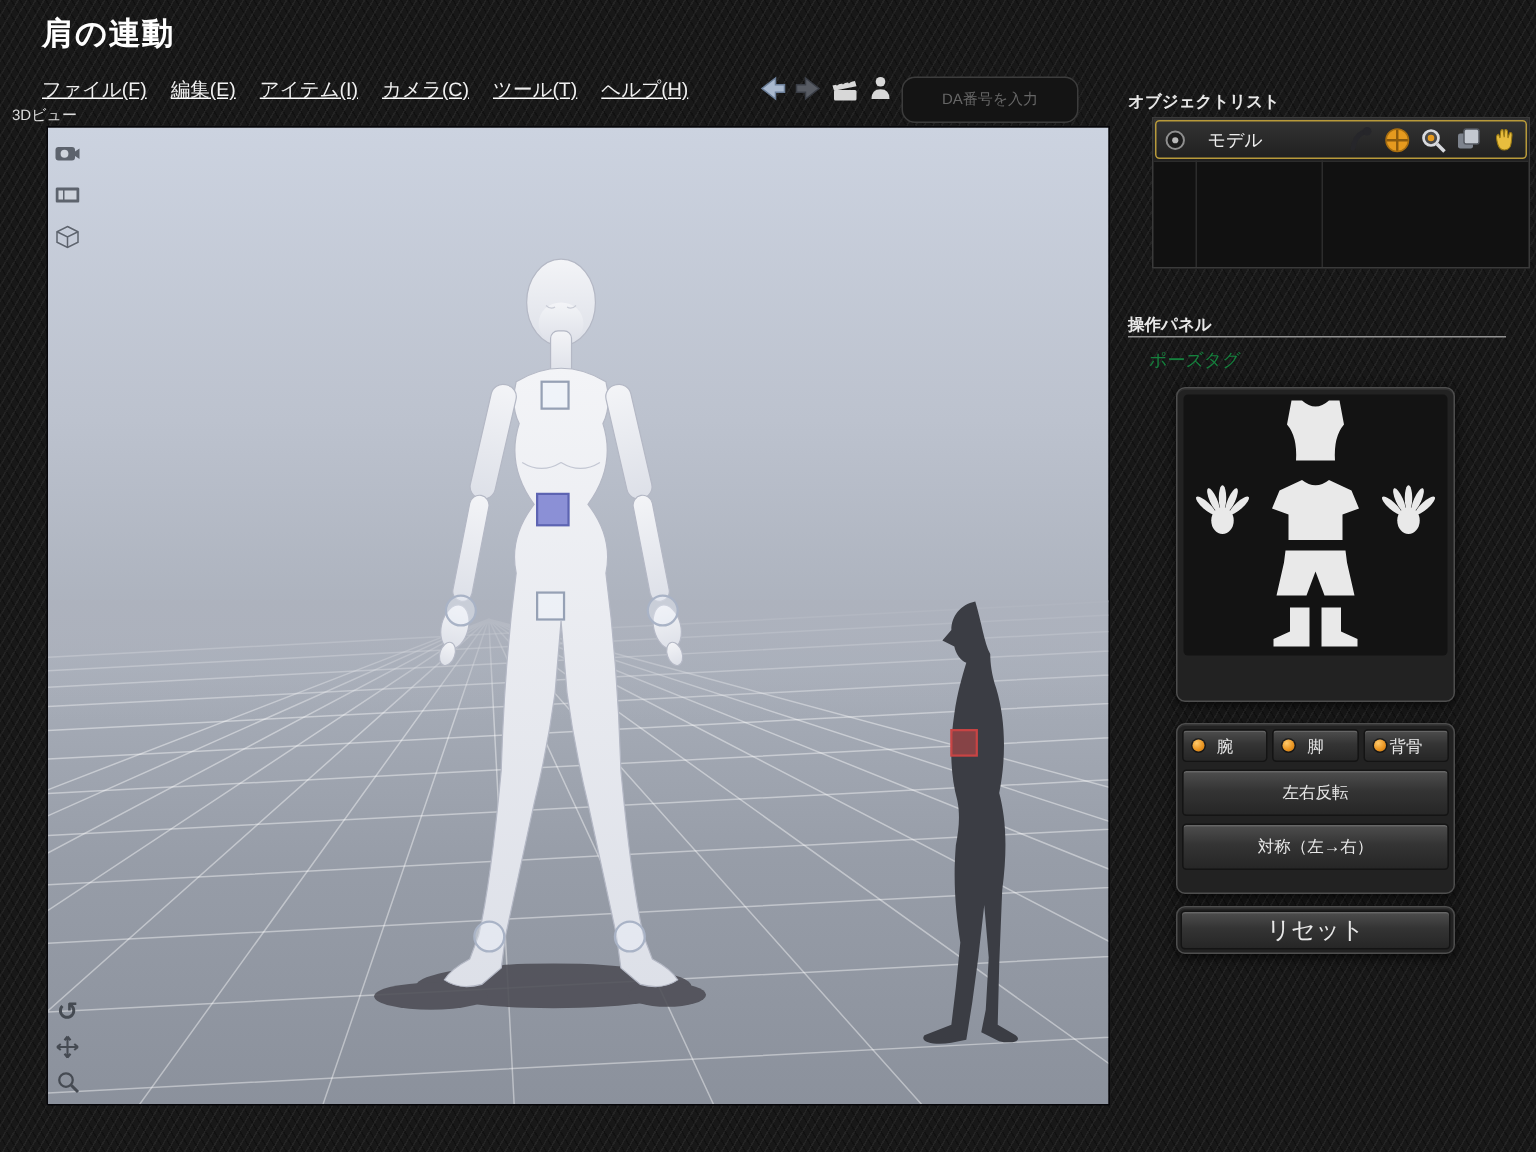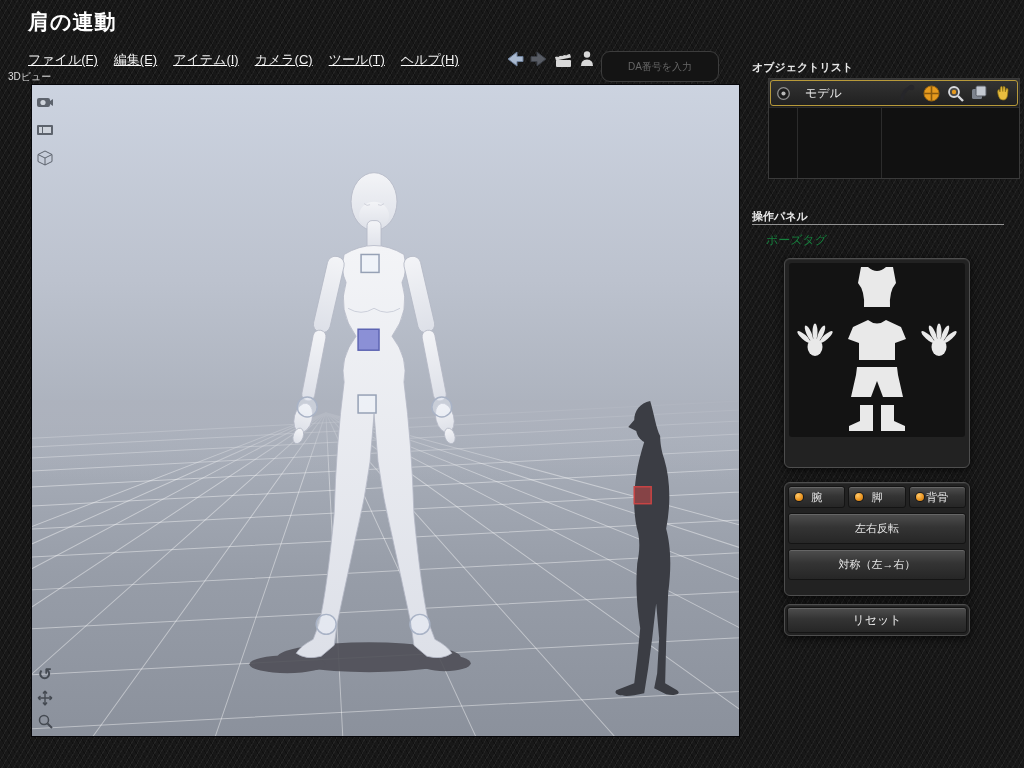--- a/index.html
+++ b/index.html
@@ -85,21 +85,21 @@
     background:linear-gradient(#4e4e4e,#343434 45%,#262626);
     border:1px solid #141414; border-radius:3px; color:#e8e8e8;
     box-shadow:inset 0 1px 0 rgba(255,255,255,0.14);
     display:flex; align-items:center; justify-content:center;
     font-size:11px; cursor:default; position:relative;
   }
   .toggle-btn { flex:1; height:22px; gap:5px; }
   .toggle-btn .odot { position:absolute; left:6px; }
   .wide-btn { width:100%; height:31px; margin-top:5px; }
   .reset-wrap { position:absolute; left:32px; top:544px; width:186px; height:32px; padding:2px; }
-  .reset-btn { width:100%; height:100%; font-size:12px; }
+  .reset-btn { width:100%; height:100%; font-size:16px; }
 </style>
 </head>
 <body>
 
 <div class="titlebar">
   <div class="app-title">肩の連動</div>
 </div>
 
 <div class="menubar">
   <span class="menu-item">ファイル(F)</span>

